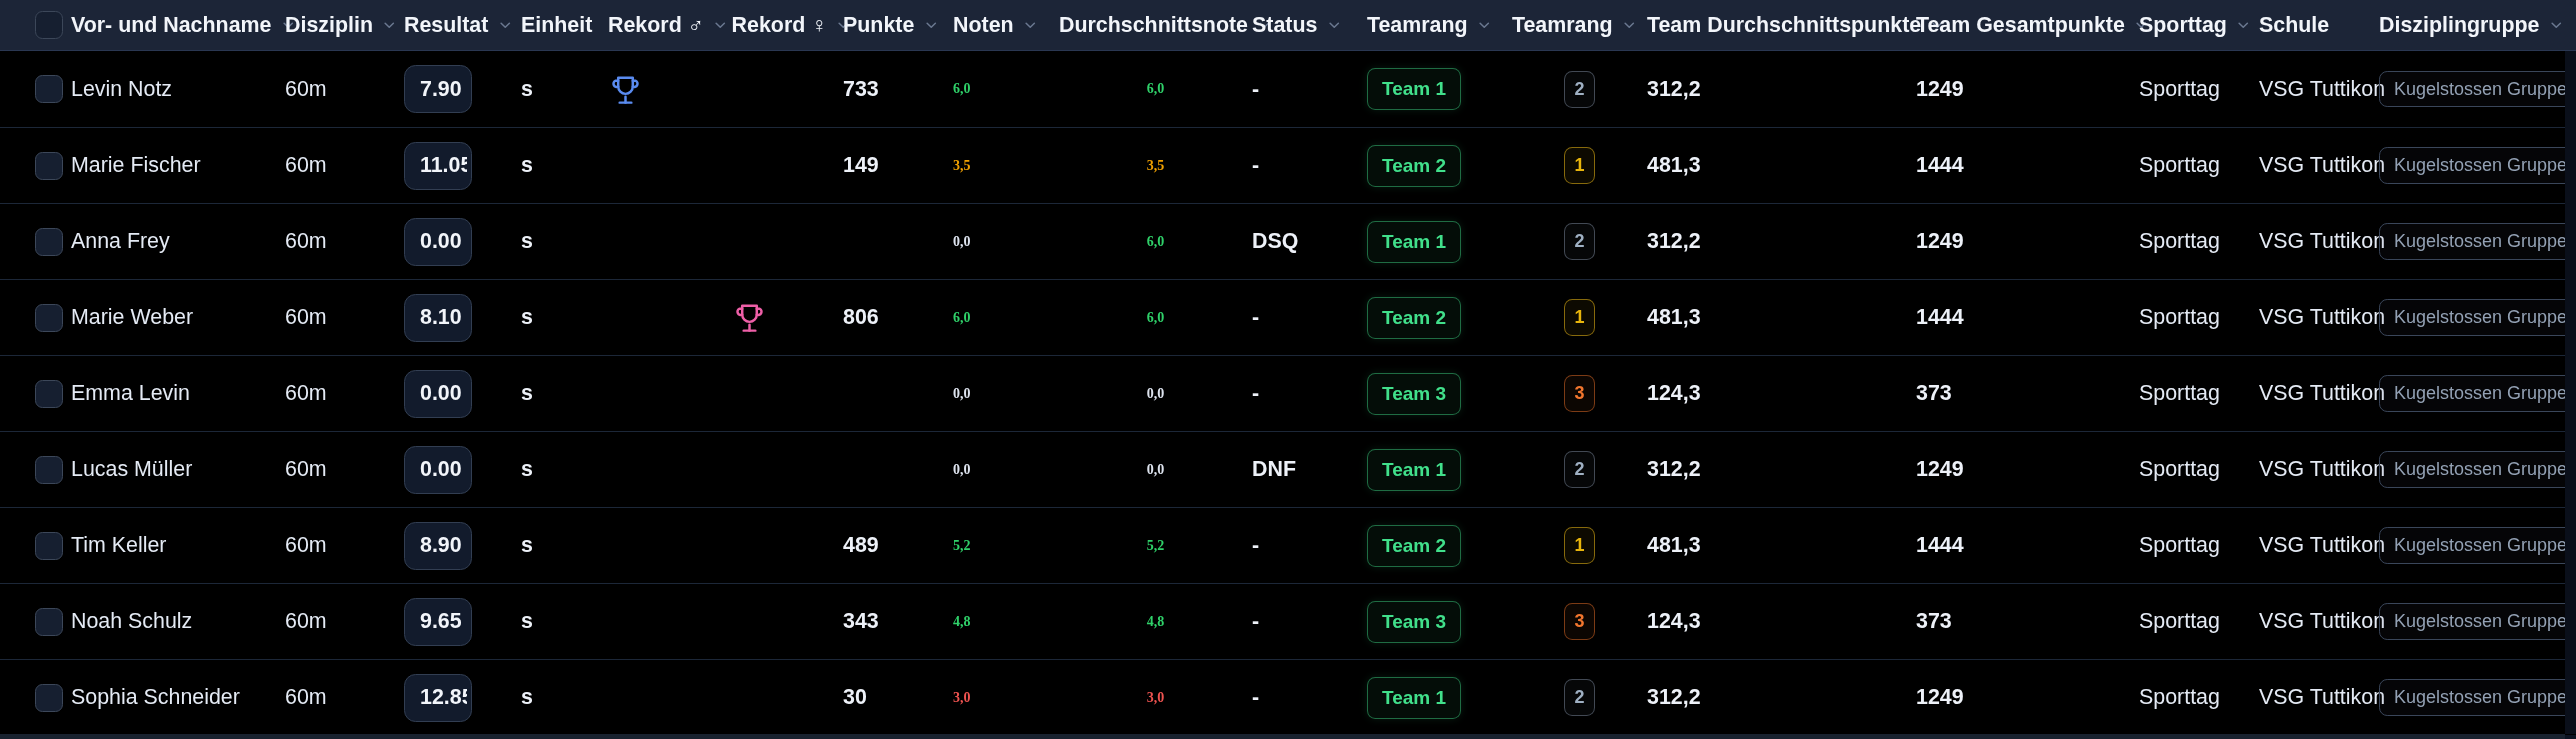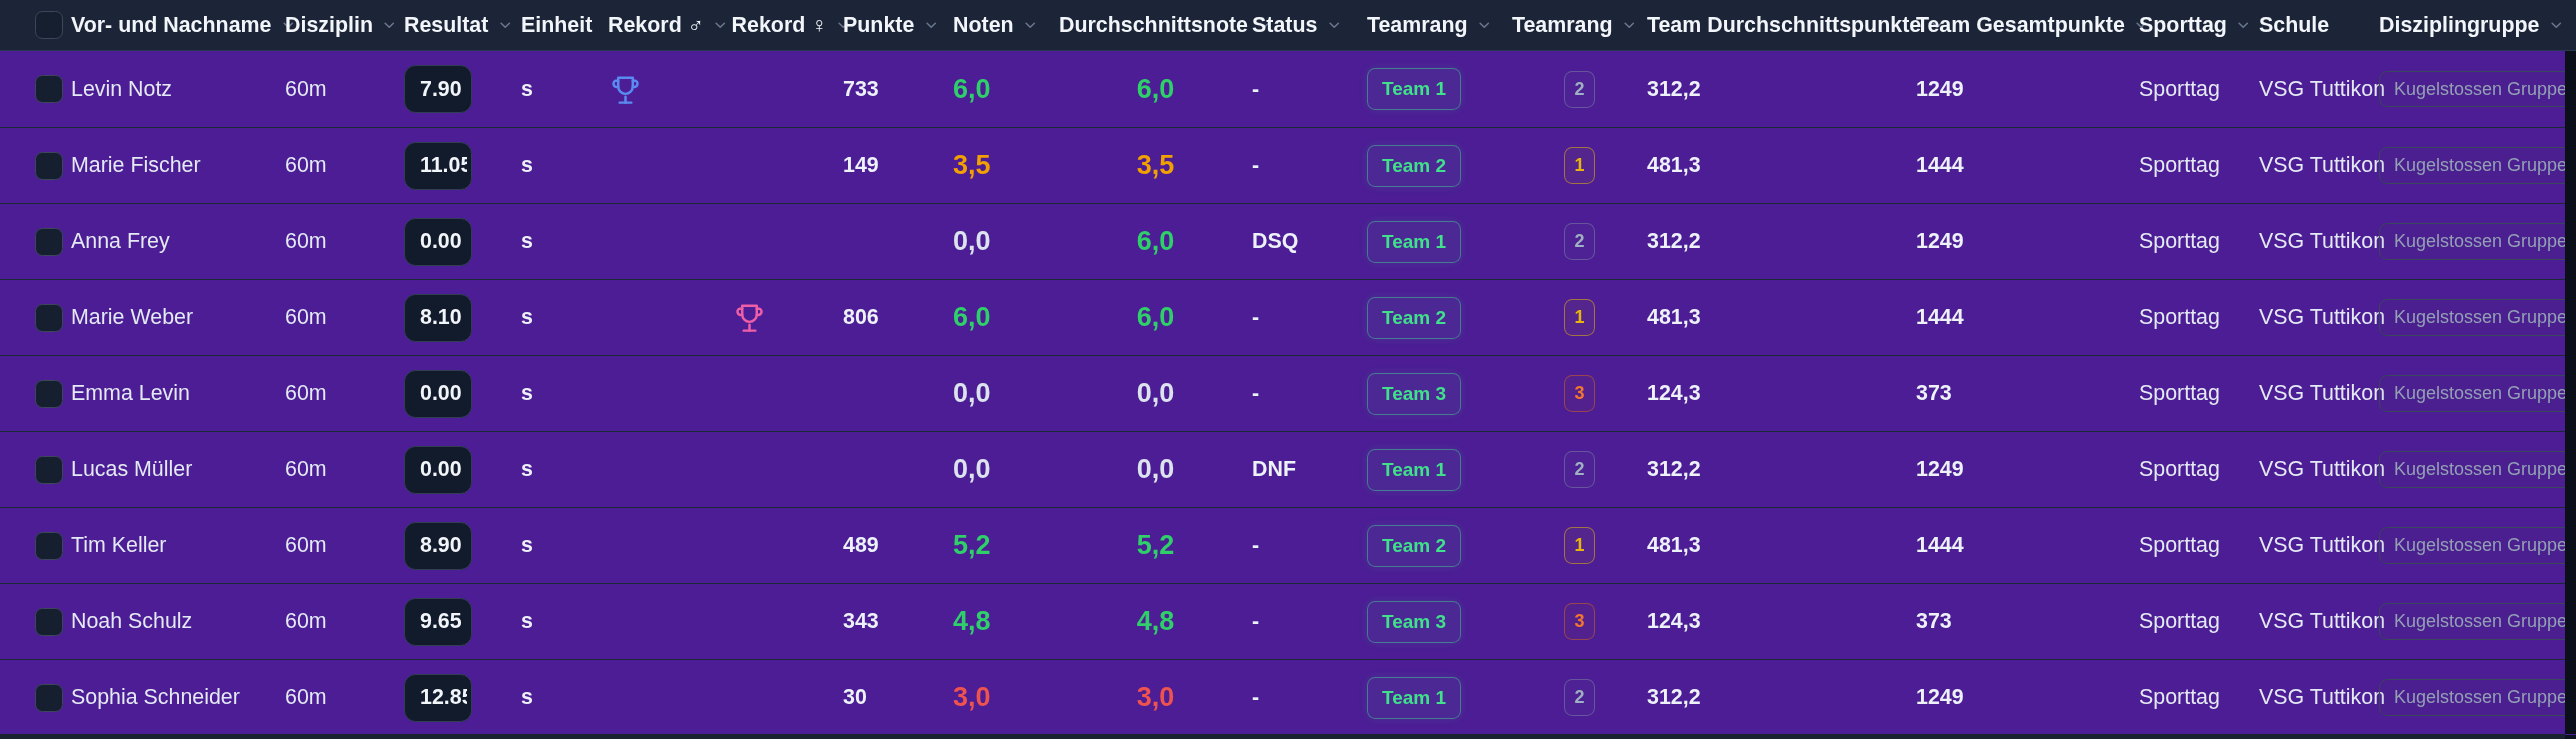--- a/index.html
+++ b/index.html
@@ -8,21 +8,21 @@
     background:#0c1322;
     font-family:"Liberation Sans","DejaVu Sans",sans-serif;
     -webkit-font-smoothing:antialiased;
   }
   #table{position:absolute;inset:0;}
   .row{
     display:grid;
     grid-template-columns:var(--cols);
     align-items:center;
     height:76px;
-    background:#4c1d95;
+    background:#000000;
     border-top:0.8px solid #1c2738;
     box-sizing:border-box;
   }
   .row:first-of-type{border-top:none;}
   #thead .row{
     height:51px;
     background:#1c2537;
     border-top:none;
     border-bottom:0.8px solid #2a3752;
   }
@@ -36,21 +36,21 @@
   }
   .chev{display:inline-flex;margin-left:8.2px;color:#6a7890;flex:0 0 auto;}
   .chev svg{width:16.5px;height:16.5px;display:block;}
   .cbx{
     width:28px;height:28px;border-radius:7.4px;
     border:1.6px solid #3c4759;background:#161f30;
     box-sizing:border-box;flex:0 0 auto;cursor:pointer;
   }
   .txt{color:#e4eaf4;font-size:21.4px;font-weight:500;white-space:nowrap;}
   .num{color:#edf1f8;font-size:21.4px;font-weight:600;white-space:nowrap;}
-  .note{font-size:27px;font-weight:600;white-space:nowrap;}
+  .note{font-size:14px;font-weight:600;white-space:nowrap;font-family:Liberation Serif, serif;}
   .res-input{
     width:68px;height:48px;border-radius:11.5px;
     border:1.2px solid #323e52;background:#121b2c;
     color:#f2f5fa;font-size:21.4px;font-weight:600;
     padding:0 4px 0 15px;box-sizing:border-box;outline:none;
     font-family:inherit;
   }
   .trophy{display:inline-flex;}
   .trophy svg{width:35px;height:35px;display:block;}
   .badge-team{

